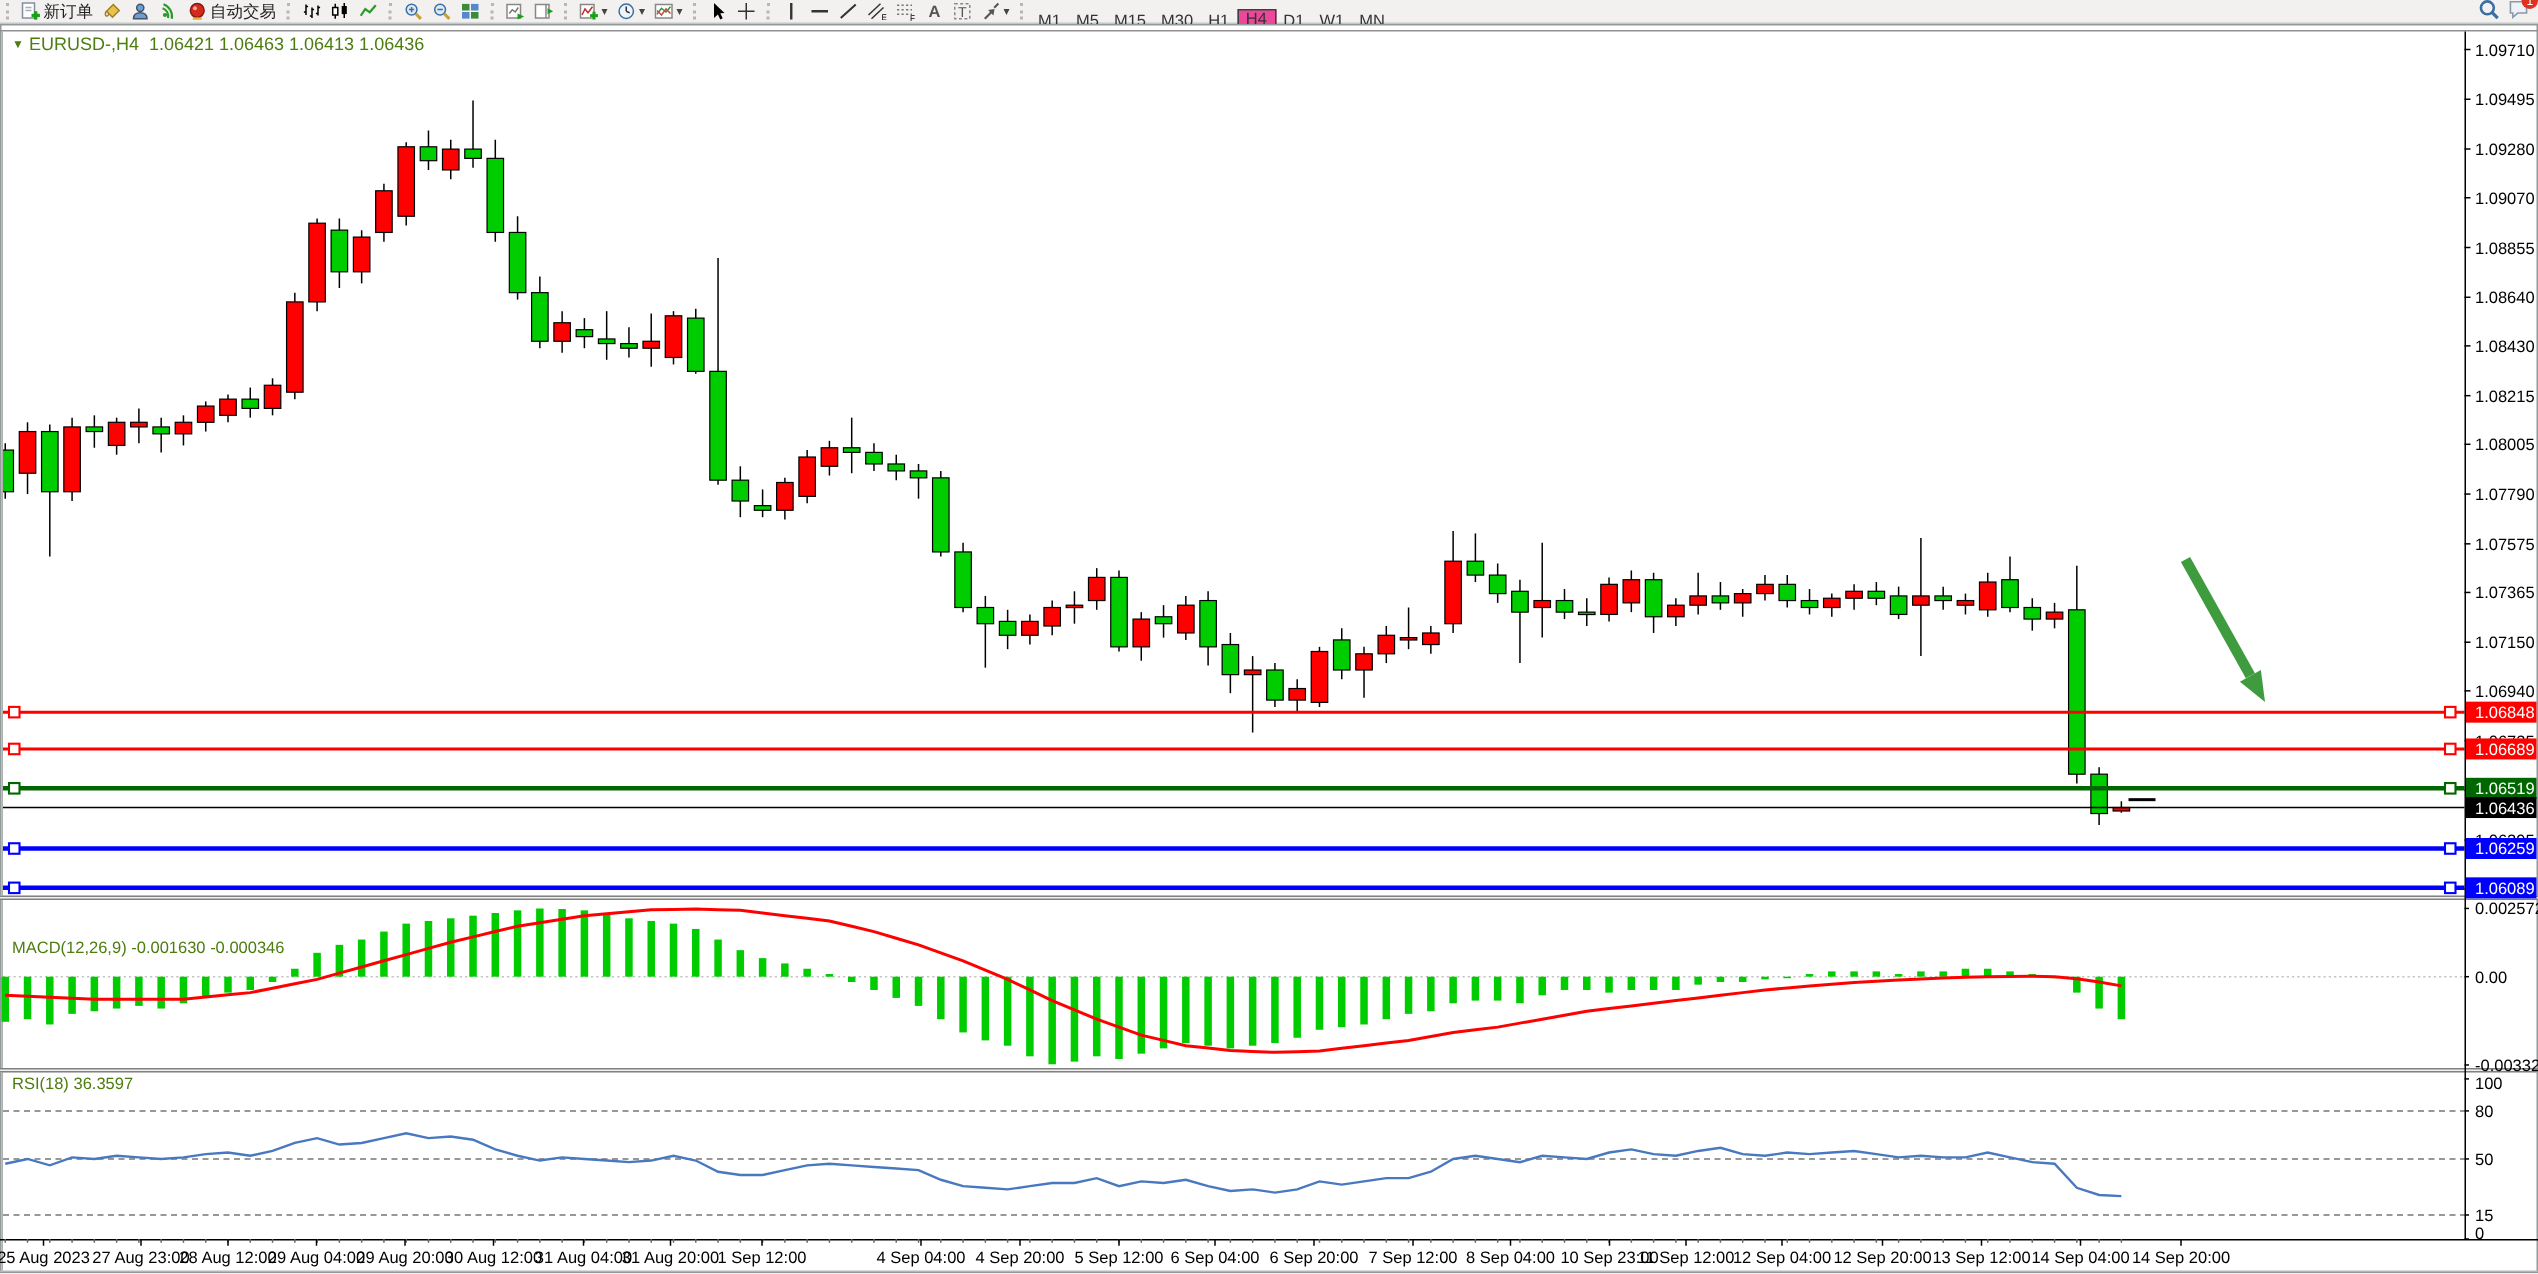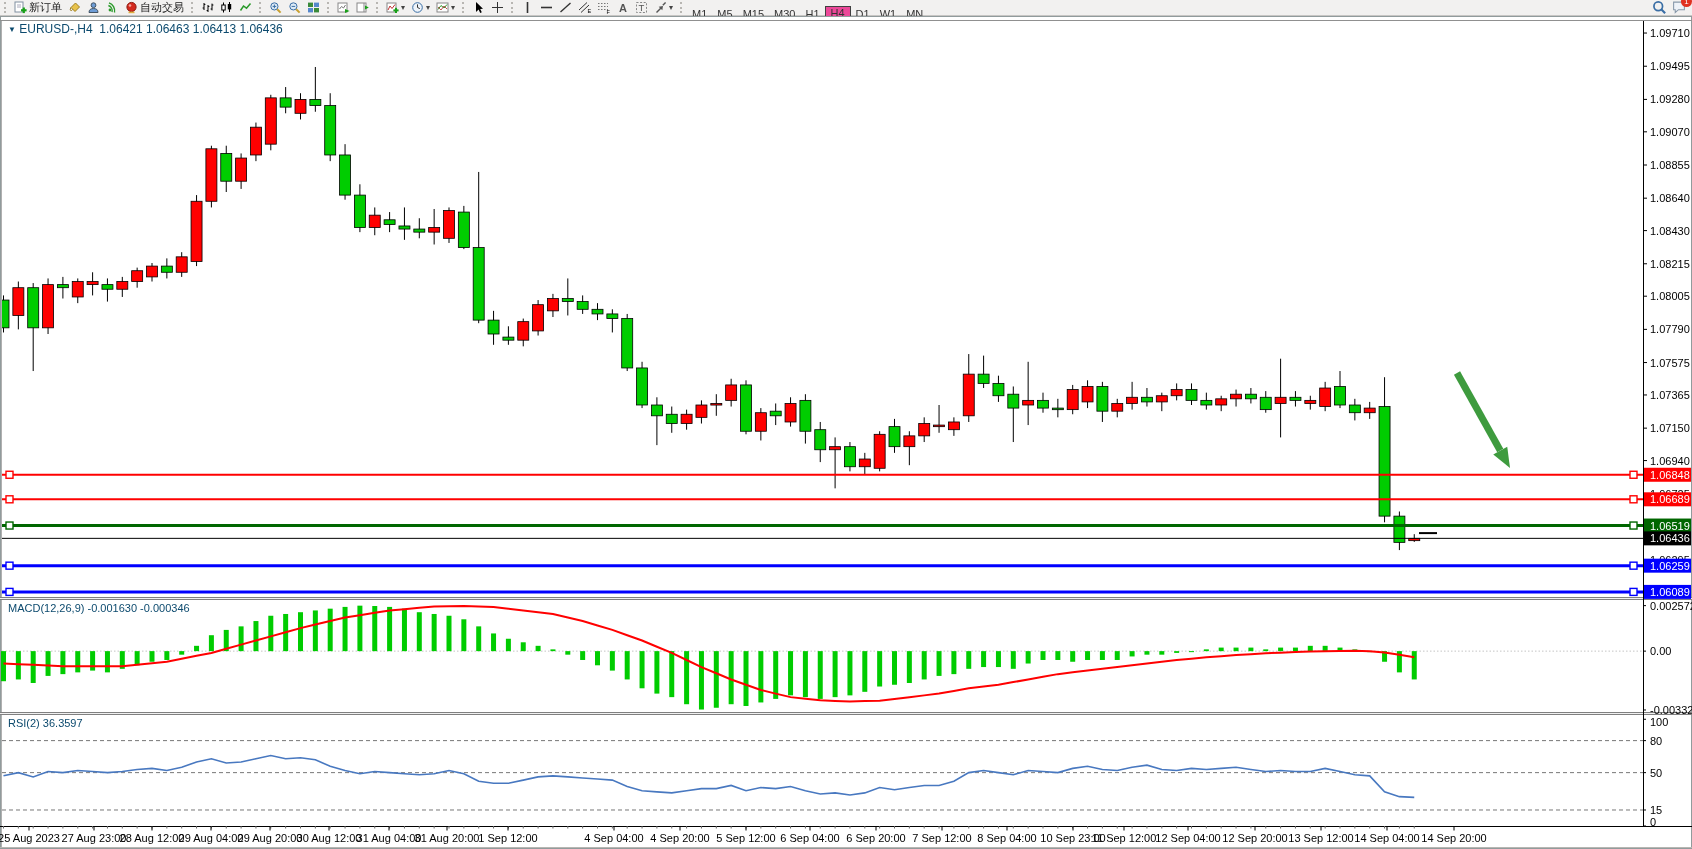--- a/index.html
+++ b/index.html
@@ -20,24 +20,24 @@
   .tf-btn.active { background:#ec4899; border:1px solid #404040; height:15px; line-height:13px; }
   #toolbar-right { margin-left:auto; display:flex; align-items:center; gap:6px; padding-right:6px; }
   #chat-wrap { position:relative; }
   #chat-badge { position:absolute; top:-4px; right:-6px; min-width:11px; height:11px;
                 background:#e03020; border-radius:6px; color:#fff; font-size:8px;
                 text-align:center; line-height:11px; padding:0 2px; }
 
   
   #chart-window { position:absolute; top:16px; left:0; width:1692px; height:833px; }
   #chart-svg { position:absolute; top:0; left:0; }
-  .overlay-label { position:absolute; font-size:11px; color:#0c4a6e; white-space:pre; }
+  .overlay-label { position:absolute; font-size:11px; color:#4d7c0f; white-space:pre; }
   #chart-title { left:8px; top:6px; font-size:12px; }
   #chart-title .tri { font-size:8px; vertical-align:1px; }
-  #macd-label { left:8px; top:586px; }
+  #macd-label { left:8px; top:610px; }
   #rsi-label  { left:8px; top:701px; }
 </style>
 </head>
 <body>
 
 <div id="app">
   <div id="toolbar">
       <div class="grip"></div>
       <div class="tb-group">
         <div class="tb-btn">
@@ -820,15 +820,15 @@
           <line x1="1454" y1="810" x2="1454" y2="814.5" stroke="#000"></line>
           <text x="1454" y="826" font-size="11" font-family="Liberation Sans, sans-serif" fill="#000" text-anchor="middle">14 Sep 20:00</text>
         </g>
         <line x1="0" y1="831.5" x2="1692" y2="831.5" stroke="#b8b6b2"></line>
       </svg>
 
     <div class="overlay-label" id="chart-title"><span class="tri">▼</span> <span>EURUSD-,H4</span>  <span>1.06421 1.06463 1.06413 1.06436</span></div>
 
     <div class="overlay-label" id="macd-label"><span>MACD(12,26,9)</span> <span>-0.001630 -0.000346</span></div>
 
-    <div class="overlay-label" id="rsi-label"><span>RSI(2)</span> <span>36.3597</span></div>
+    <div class="overlay-label" id="rsi-label"><span>RSI(18)</span> <span>36.3597</span></div>
   </div>
 </div>
 
 </body></html>

